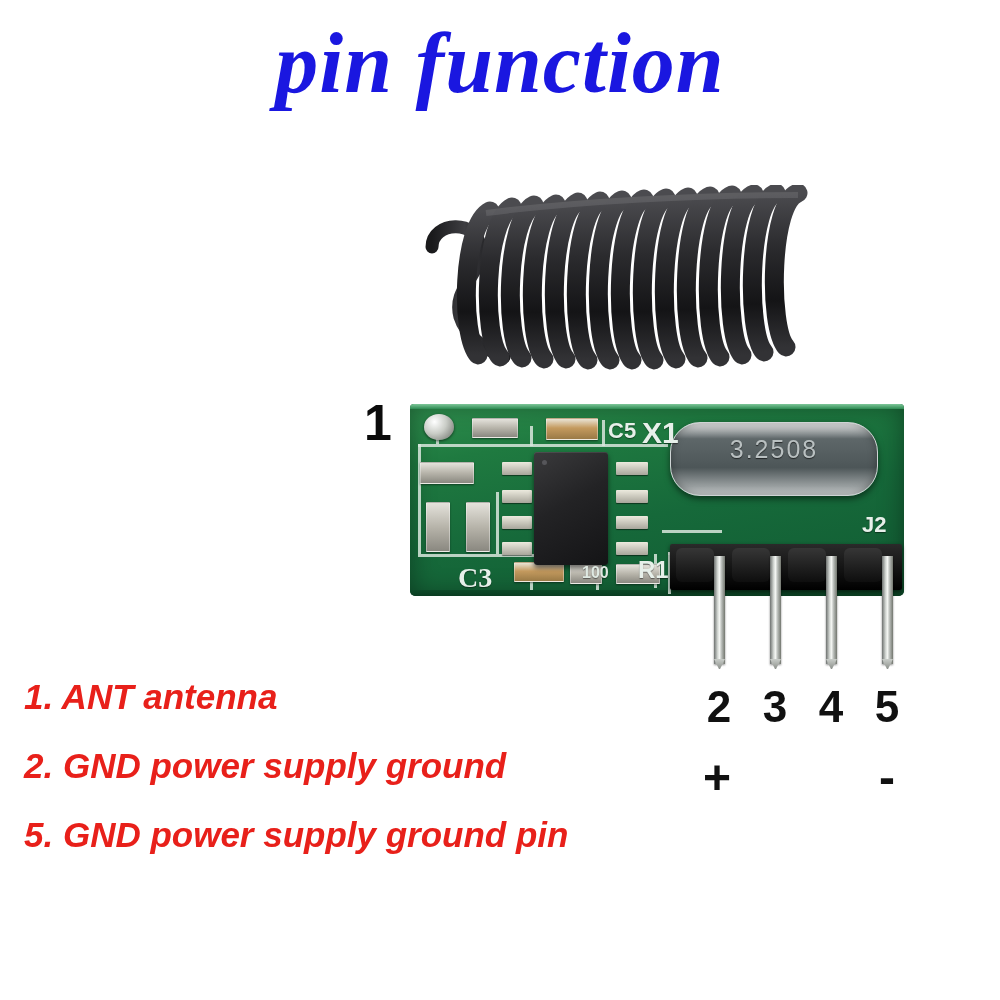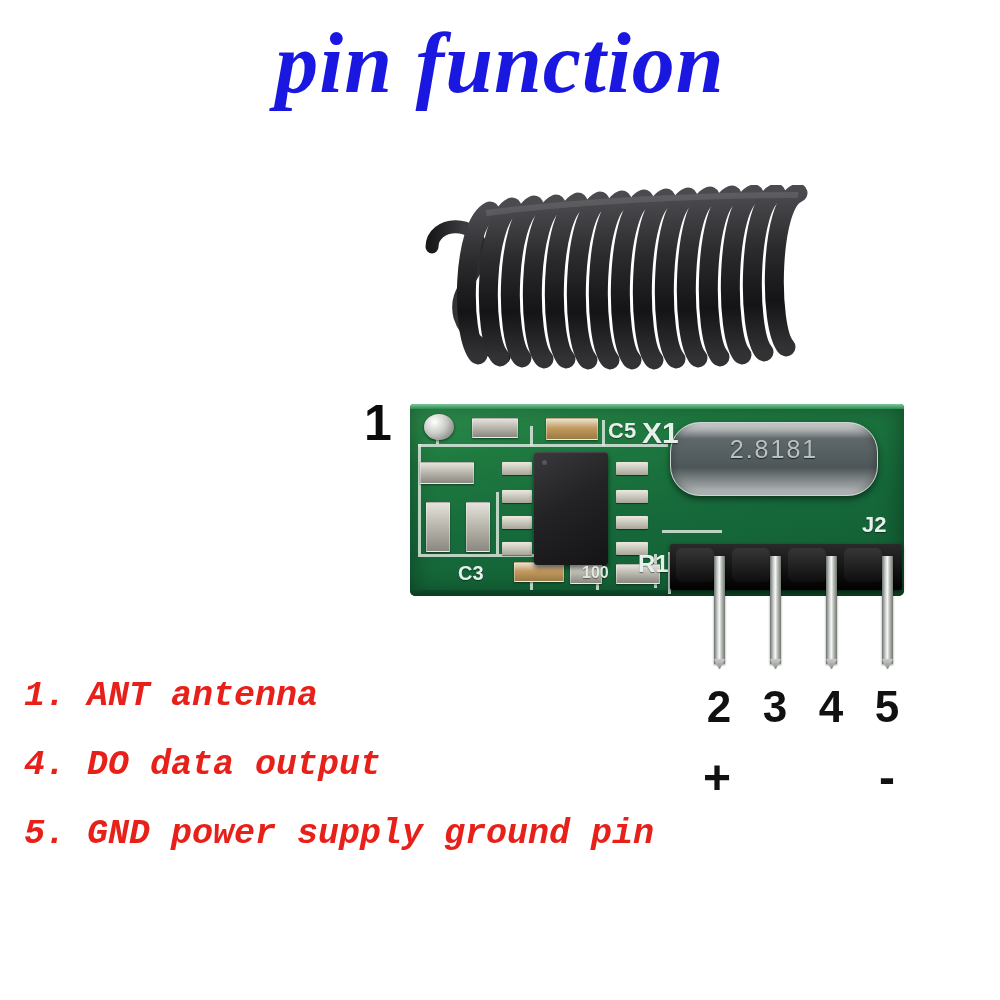--- a/index.html
+++ b/index.html
@@ -192,21 +192,21 @@
   }
 
   
   .legend {
     position: absolute;
     left: 24px;
     top: 662px;
     width: 700px;
   }
   .legend-item {
-    font-family: Liberation Mono, monospace;
+    font-family: Liberation Sans, sans-serif;
     font-style: italic;
     font-weight: bold;
     font-size: 35px;
     line-height: 69px;
     color: #e8201a;
     white-space: nowrap;
   }
 </style>
 </head>
 <body>
@@ -297,28 +297,28 @@
     <div class="ic-leg" style="left:206px;top:58px;  width:32px; height:13px;"></div>
     <div class="ic-leg" style="left:206px;top:86px;  width:32px; height:13px;"></div>
     <div class="ic-leg" style="left:206px;top:112px; width:32px; height:13px;"></div>
     <div class="ic-leg" style="left:206px;top:138px; width:32px; height:13px;"></div>
 
     <div class="ic" style="left:124px; top:48px; width:74px; height:113px;">
       <div class="ic-dot" style="left:8px; top:8px;"></div>
     </div>
 
     <div class="crystal" style="left:260px; top:18px; width:206px; height:72px;">
-      <div class="crystal-label">2.8181</div>
+      <div class="crystal-label">3.2508</div>
     </div>
 
     <div class="silk" style="left:198px; top:14px; font-size:22px;">C5</div>
     <div class="silk" style="left:232px; top:12px; font-size:30px;">X1</div>
-    <div class="silk" style="left:48px;  top:158px; font-size:20px;">C3</div>
+    <div class="silk" style="left:48px;  top:158px; font-size:28px;font-family:Liberation Serif, serif;">C3</div>
     <div class="silk" style="left:172px; top:160px; font-size:16px; color:#dfe9e2;">100</div>
-    <div class="silk" style="left:228px; top:146px; font-size:24px;">R1</div>
+    <div class="silk" style="left:228px; top:152px; font-size:24px;">R1</div>
     <div class="silk" style="left:452px; top:108px; font-size:22px;">J2</div>
 
     <div class="header-block" style="left:260px; top:140px; width:232px; height:46px;">
       <div class="header-bump" style="left:6px;   top:4px;"></div>
       <div class="header-bump" style="left:62px;  top:4px;"></div>
       <div class="header-bump" style="left:118px; top:4px;"></div>
       <div class="header-bump" style="left:174px; top:4px;"></div>
     </div>
   </div>
 
@@ -337,17 +337,17 @@
   <div class="pin-num" style="left:696px; top:685px; width:46px;">2</div>
   <div class="pin-num" style="left:752px; top:685px; width:46px;">3</div>
   <div class="pin-num" style="left:808px; top:685px; width:46px;">4</div>
   <div class="pin-num" style="left:864px; top:685px; width:46px;">5</div>
 
   <div class="pin-sym" style="left:694px; top:754px; width:46px;">+</div>
   <div class="pin-sym" style="left:864px; top:754px; width:46px;">-</div>
 
   <div class="legend">
     <div class="legend-item">1. ANT antenna</div>
-    <div class="legend-item">4. DO data output</div>
+    <div class="legend-item">2. GND power supply ground</div>
     <div class="legend-item">5. GND power supply ground pin</div>
   </div>
 
 </div>
 
 </body></html>

